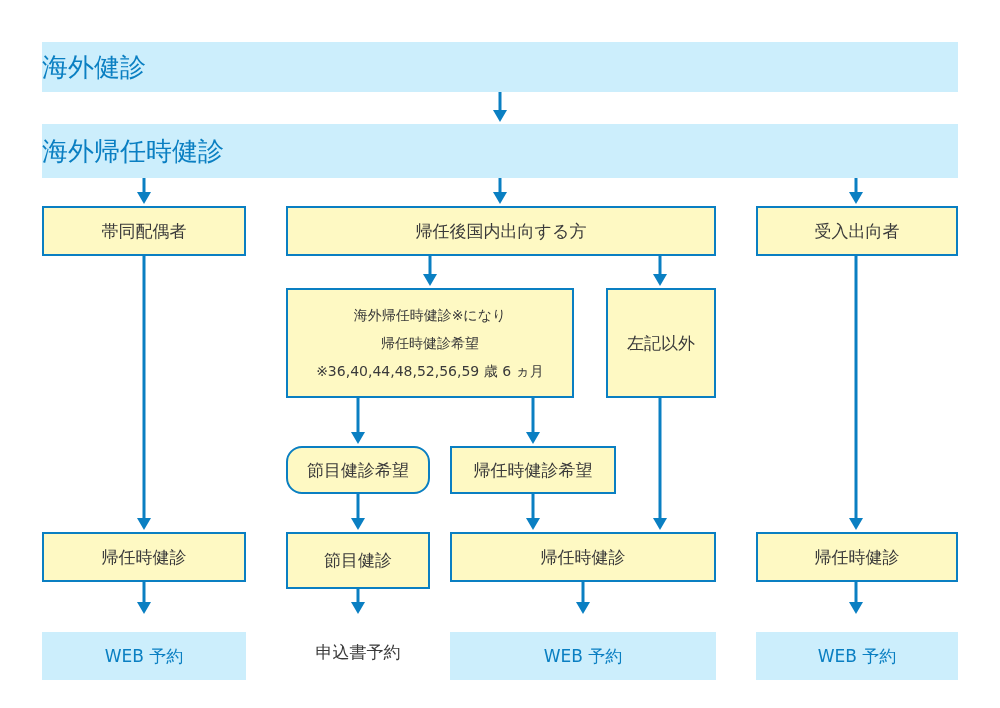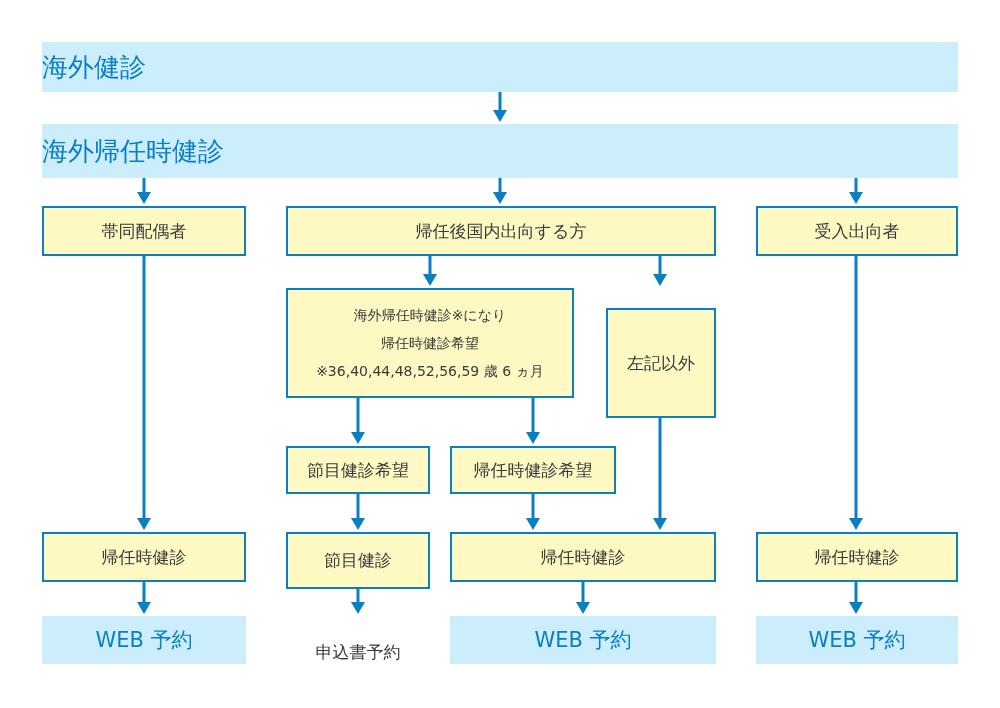--- a/index.html
+++ b/index.html
@@ -5,21 +5,21 @@
   html, body { margin:0; padding:0; background:#ffffff; }
   body { width:1000px; height:708px; position:relative; overflow:hidden;
          font-family:"DejaVu Sans", "Liberation Sans", sans-serif; }
   .banner { position:absolute; background:#cceefc; color:#0a7fc2;
             display:flex; align-items:center; justify-content:flex-start; font-size:26px; }
   .box { position:absolute; box-sizing:border-box; border:2px solid #0a7fc2; background:#fef9c3;
          color:#3a3a3a; display:flex; align-items:center; justify-content:center;
          font-size:17px; text-align:center; }
   .box.multi { flex-direction:column; font-size:14px; line-height:28px; }
   .result { position:absolute; background:#cceefc; color:#0a7fc2; display:flex;
-            align-items:center; justify-content:center; font-size:21px; }
+            align-items:center; justify-content:center; font-size:17px;margin-top:16px; }
   .plain { position:absolute; color:#3a3a3a; display:flex; align-items:flex-end;
            justify-content:center; font-size:17px; }
   svg.arrows { position:absolute; left:0; top:0; }
 </style>
 </head>
 <body>
 
 <svg class="arrows" width="1000" height="708" viewBox="0 0 1000 708">
   <defs>
     <marker id="ah" markerWidth="6" markerHeight="6" refX="3" refY="5" orient="auto" markerUnits="userSpaceOnUse"></marker>
@@ -112,25 +112,25 @@
 </div>
 <div class="box" style="left:756px;top:206px;width:202px;height:50px;">
   <span>受入出向者</span>
 </div>
 
 <div class="box multi" style="left:286px;top:288px;width:288px;height:110px;">
   <span>海外帰任時健診※になり</span>
   <span>帰任時健診希望</span>
   <span>※36,40,44,48,52,56,59 歳 6 ヵ月</span>
 </div>
-<div class="box" style="left:606px;top:288px;width:110px;height:110px;margin-top:20px;">
+<div class="box" style="left:606px;top:288px;width:110px;height:110px;">
   <span>左記以外</span>
 </div>
 
-<div class="box" style="left:286px;top:446px;width:144px;height:48px;">
+<div class="box" style="left:286px;top:446px;width:144px;height:48px;border-radius:16px;">
   <span>節目健診希望</span>
 </div>
 <div class="box" style="left:450px;top:446px;width:166px;height:48px;">
   <span>帰任時健診希望</span>
 </div>
 
 <div class="box" style="left:42px;top:532px;width:204px;height:50px;">
   <span>帰任時健診</span>
 </div>
 <div class="box" style="left:286px;top:532px;width:144px;height:57px;">

